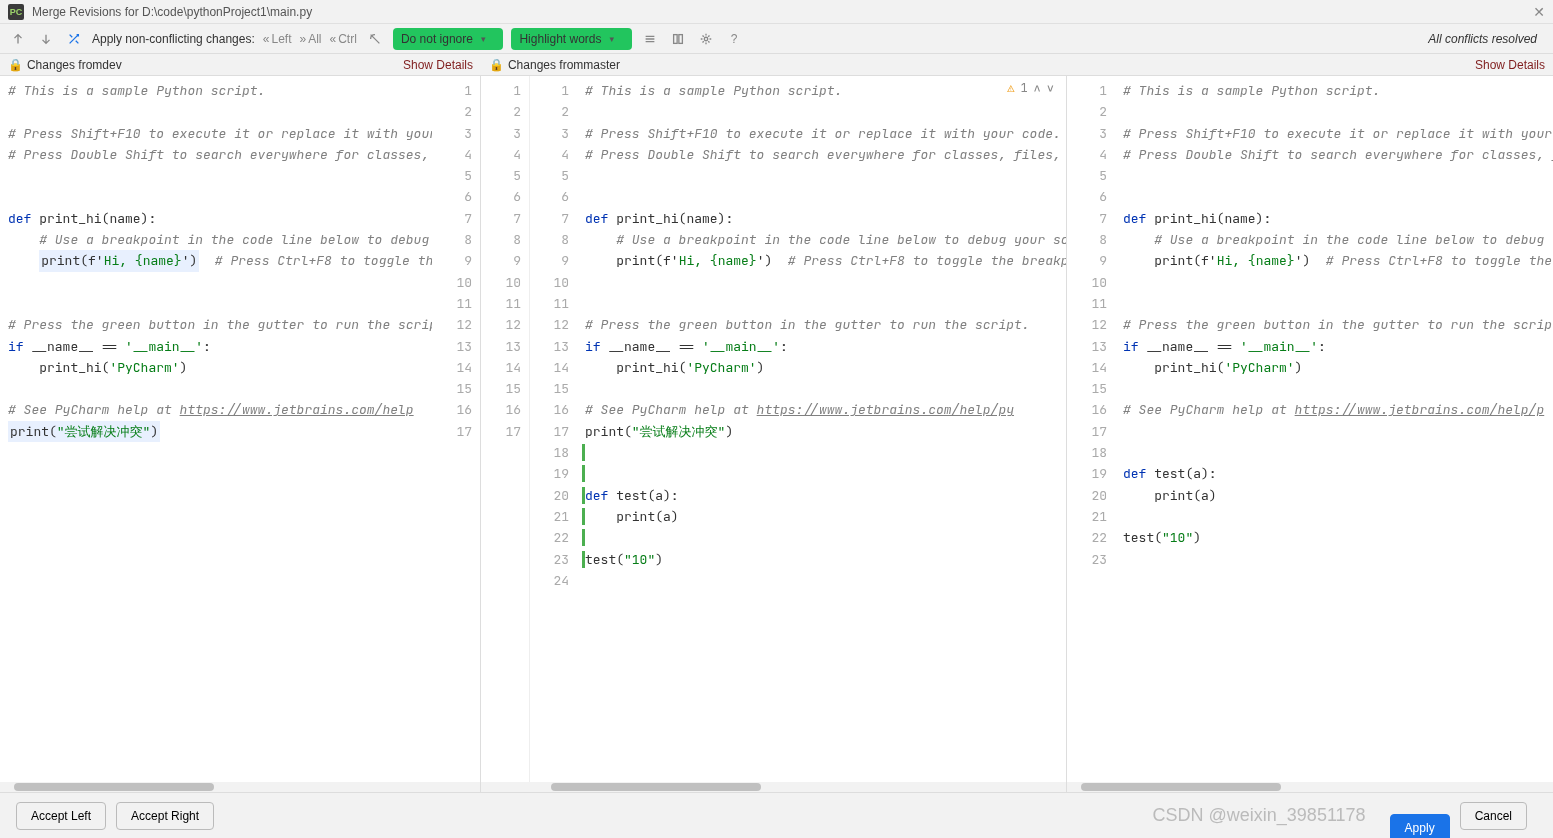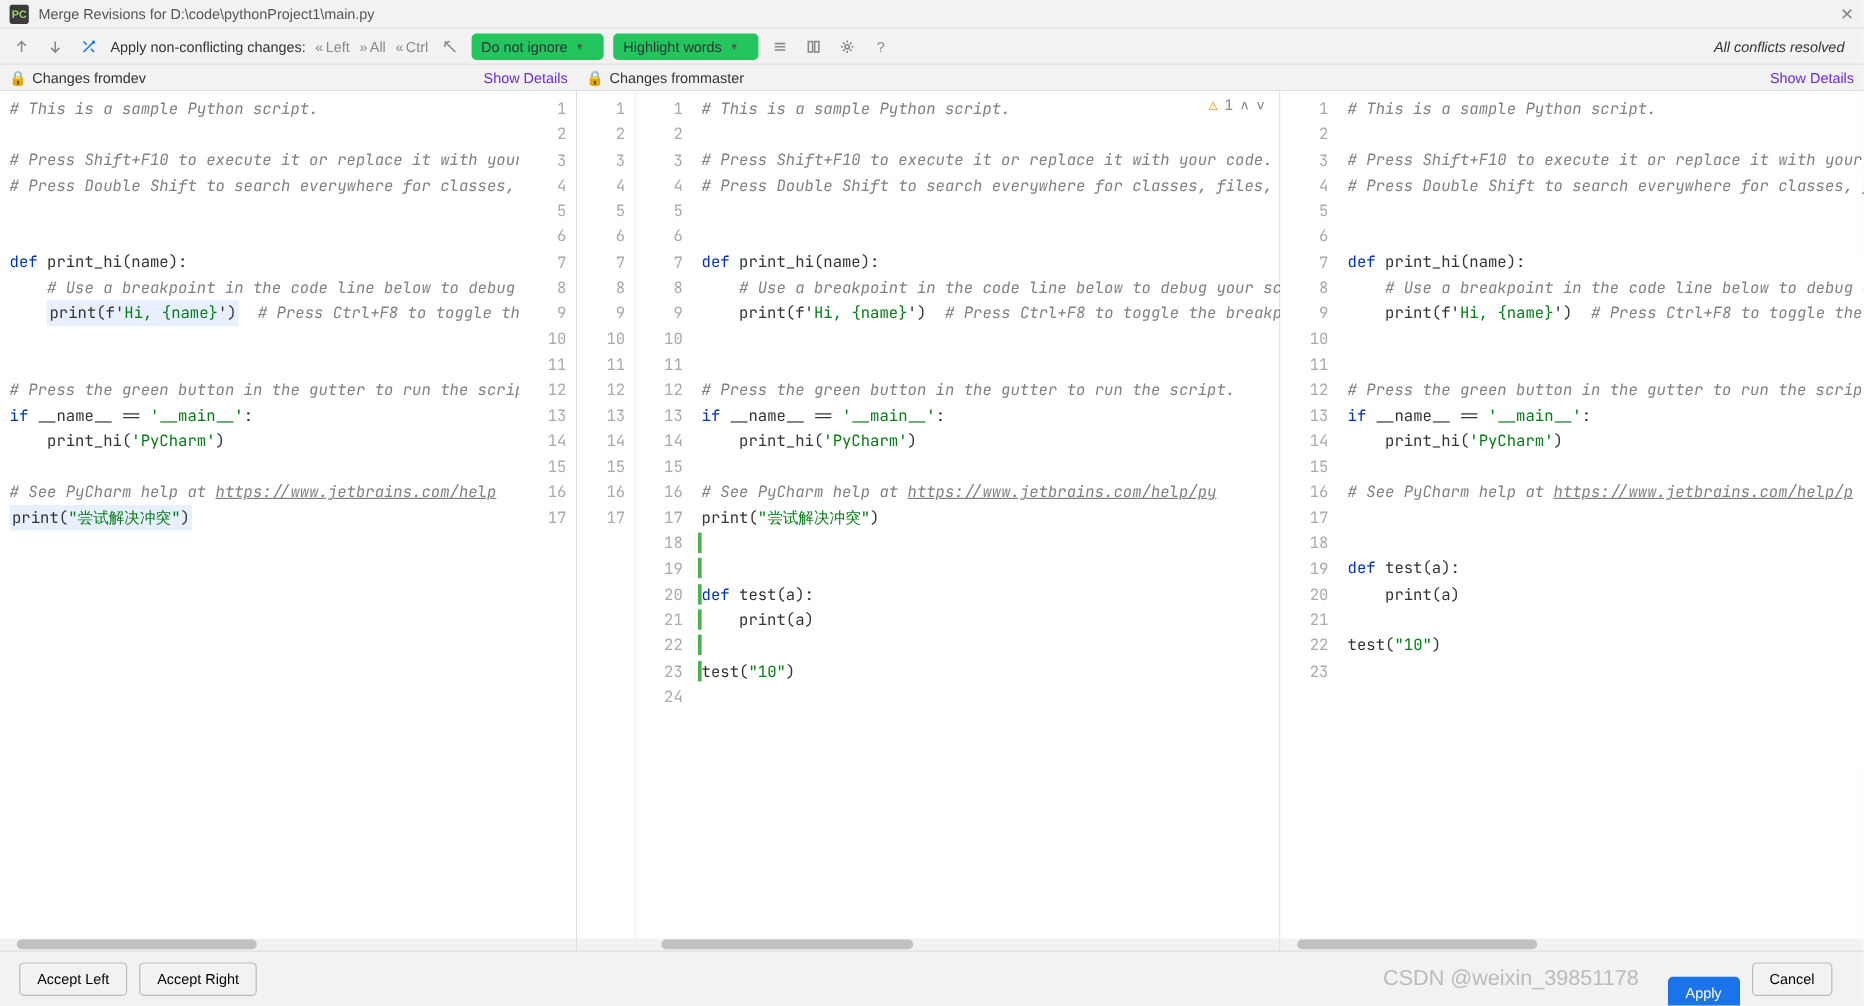--- a/index.html
+++ b/index.html
@@ -16,21 +16,21 @@
 .toolbar .dropdown::after { content: "▾"; font-size: 9px; color: #555; }
 .toolbar .spacer { flex: 1; }
 .conflicts-label { color: #333; margin-right: 8px; font-style: italic; }
 .headers { height: 22px; display: flex; background: #f2f2f2; border-bottom: 1px solid #ddd; }
 .headers .hcol { display: flex; align-items: center; padding: 0 8px; font-size: 12px; }
 .headers .hcol.left { width: 481px; }
 .headers .hcol.mid { width: 500px; }
 .headers .hcol.right { flex: 1; }
 .headers .lock { color: #888; margin-right: 4px; }
 .headers .branch { font-weight: normal; }
-.headers .link { color: #6d28d9; margin-left: auto; cursor: pointer; }
+.headers .link { color: #7f1d1d; margin-left: auto; cursor: pointer; }
 .panes { display: flex; height: 716px; background: #fff; }
 .pane { display: flex; flex-direction: column; overflow: hidden; position: relative; }
 .pane.left { width: 481px; border-right: 1px solid #ddd; }
 .pane.mid { width: 586px; border-right: 1px solid #ddd; }
 .pane.right { flex: 1; }
 .code-area { display: flex; flex: 1; overflow: hidden; font-family: "JetBrains Mono","Consolas",monospace; font-size: 13px; background: #fff; position: relative; }
 .gutter { width: 48px; text-align: right; color: #aaa; padding: 4px 8px 4px 0; background: #fff; white-space: pre; line-height: 21.3px; }
 .gutter2 { width: 48px; text-align: right; color: #aaa; padding: 4px 8px 4px 0; background: #fff; white-space: pre; line-height: 21.3px; border-left: 1px solid #eee; }
 .code { flex: 1; padding: 4px 0 4px 8px; white-space: pre; line-height: 21.3px; overflow-x: auto; }
 .code .c { color: #808080; font-style: italic; }

